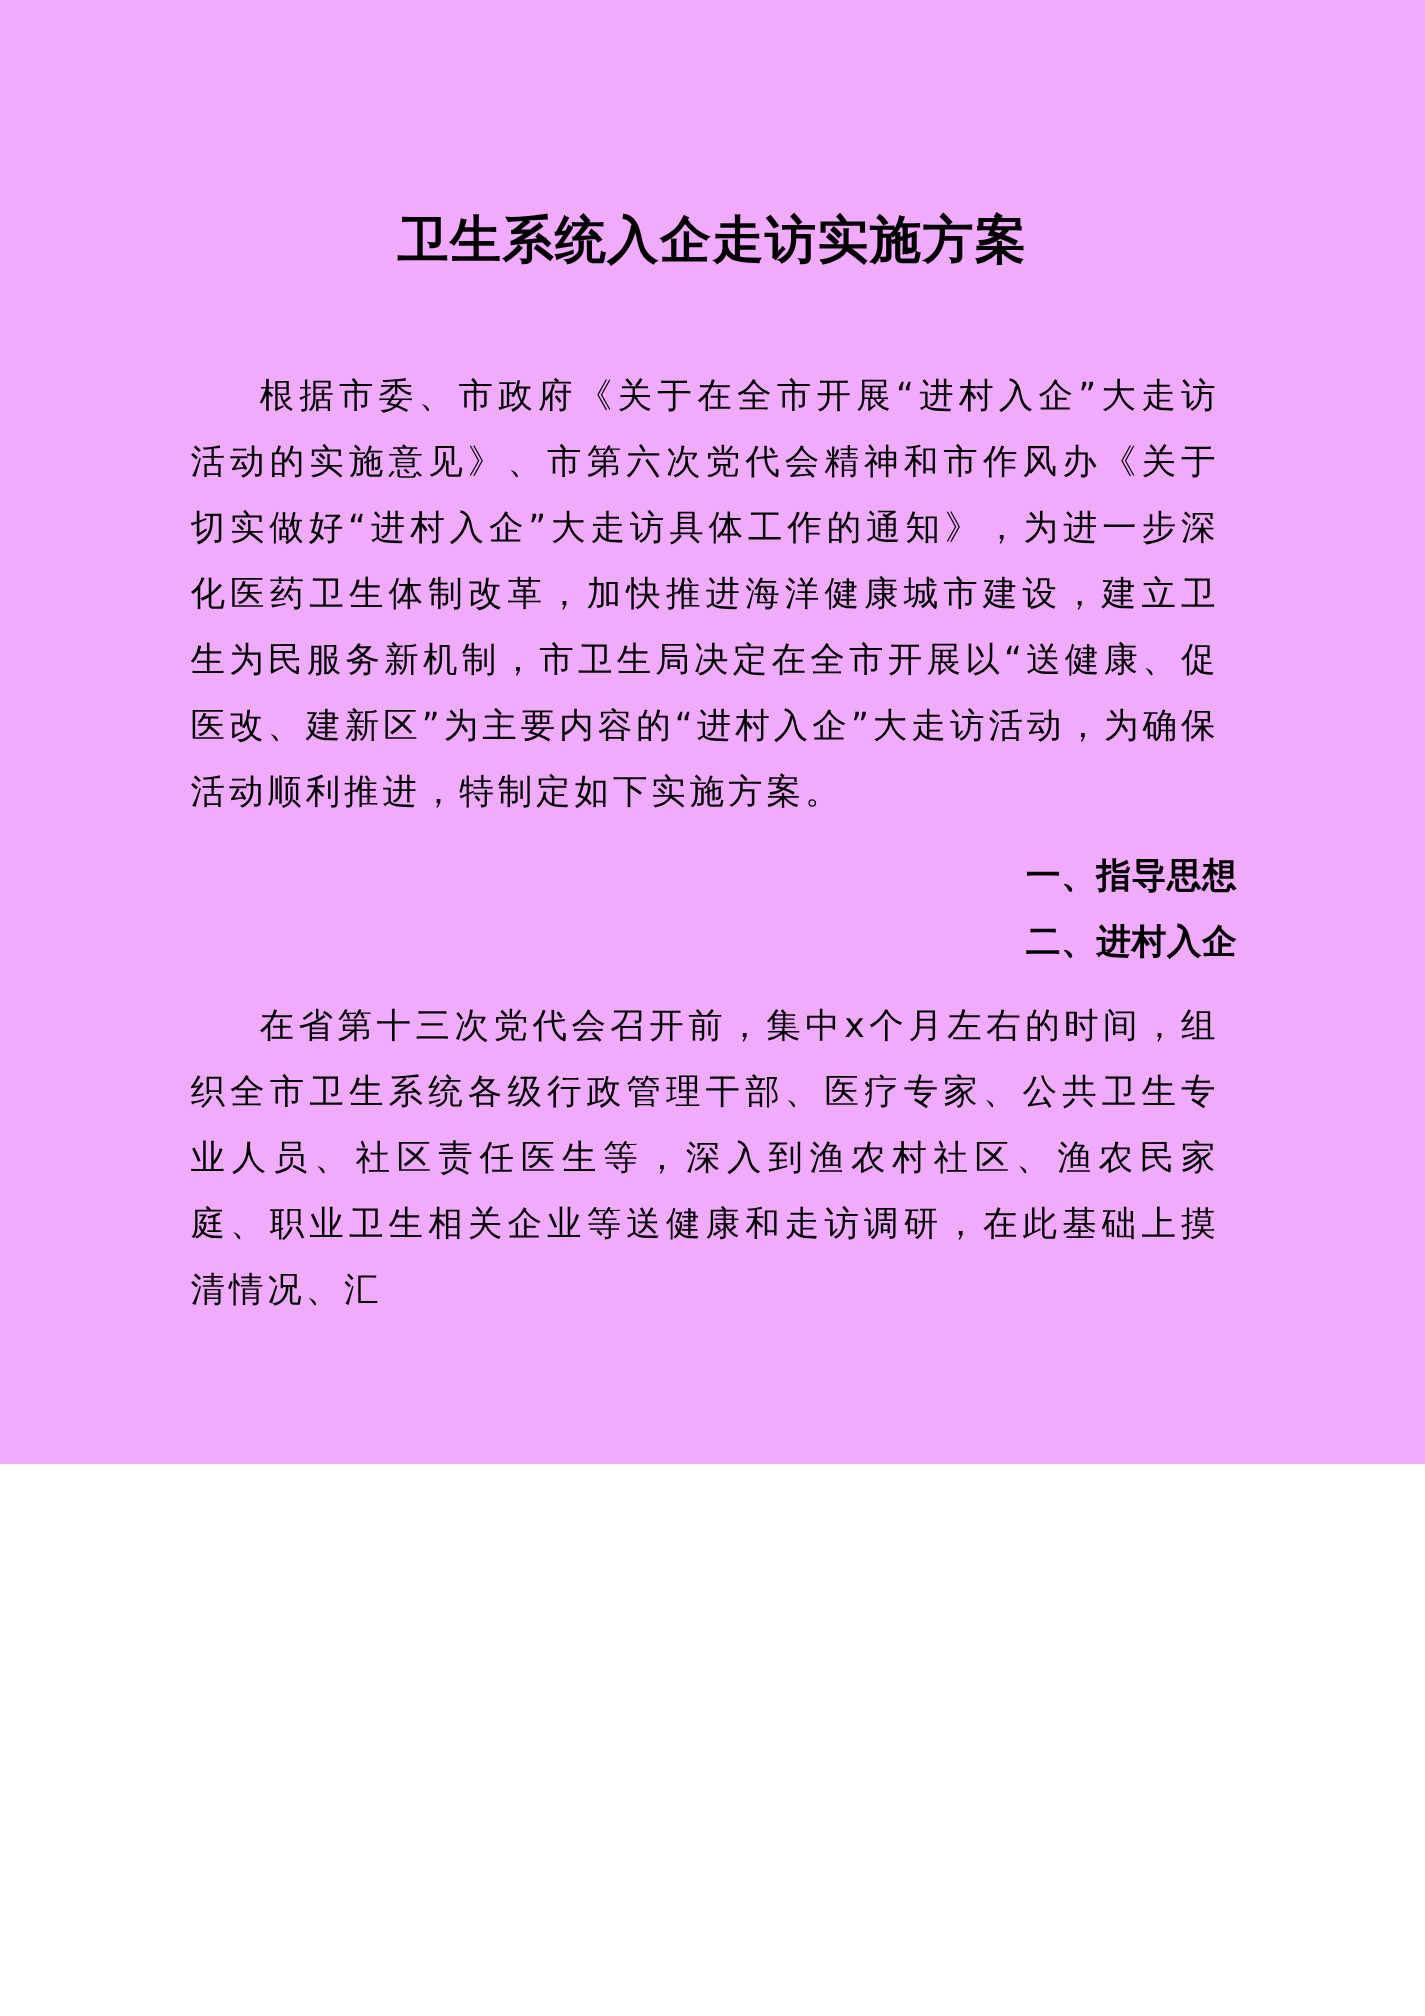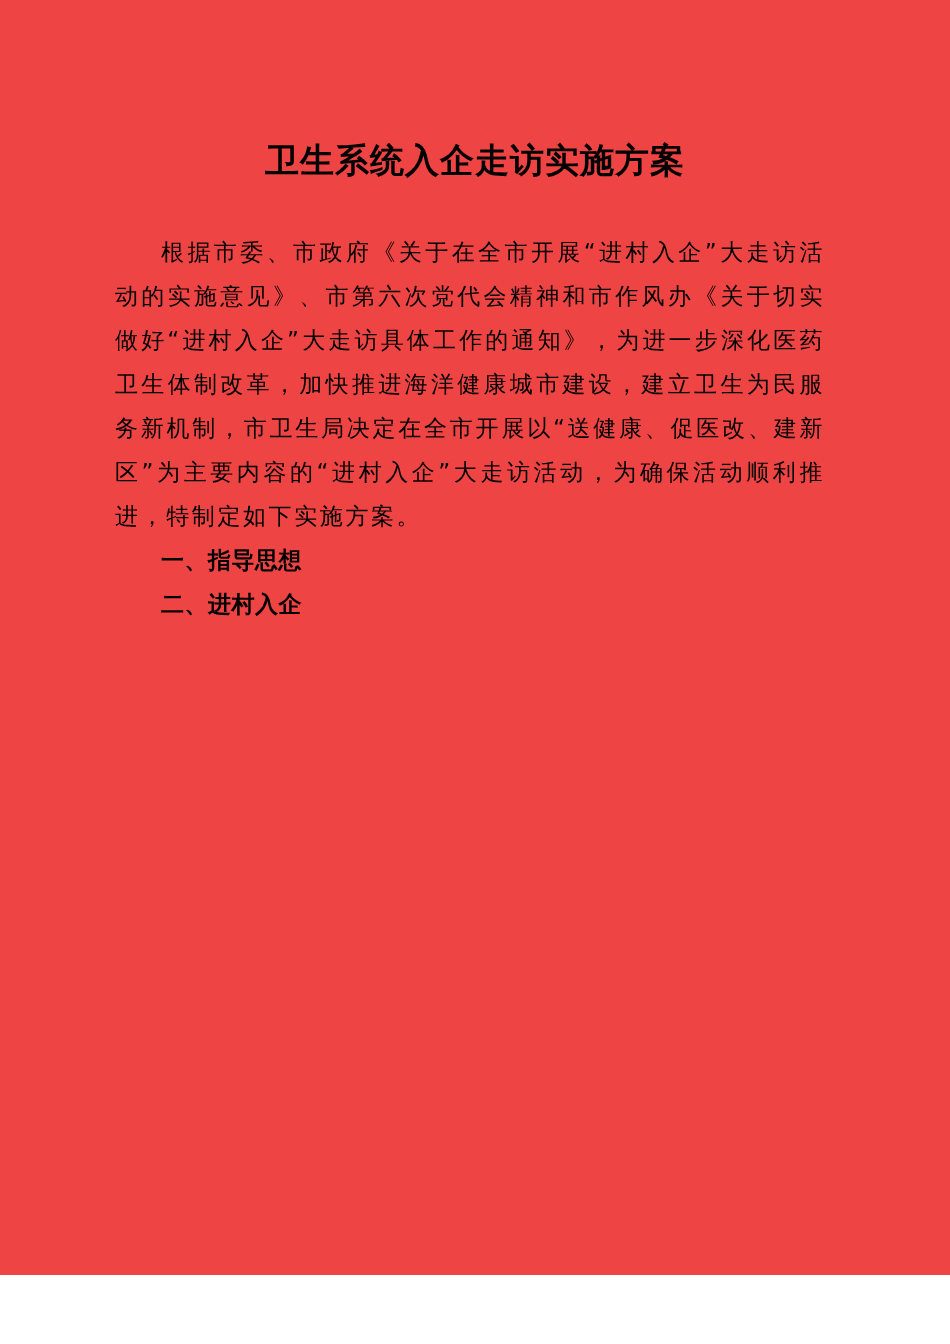--- a/index.html
+++ b/index.html
@@ -12,22 +12,22 @@
       height: 1344px;
       overflow: hidden;
       position: relative;
       color: #000000;
     }
     .page {
       position: absolute;
       left: 0;
       top: 0;
       width: 950px;
-      height: 1275px;
-      background: #ef4444;
+      height: 976px;
+      background: #f0abfc;
     }
     .title {
       position: absolute;
       top: 138px;
       left: 0;
       width: 950px;
       text-align: center;
       font-family: "DejaVu Serif", "Liberation Serif", serif;
       font-size: 34px;
       font-weight: bold;
@@ -39,43 +39,45 @@
       position: absolute;
       left: 115px;
       top: 230px;
       width: 710px;
       font-family: "DejaVu Sans", "Liberation Sans", sans-serif;
       font-size: 23px;
       line-height: 44px;
       font-weight: normal;
     }
     .para {
-      margin: 0;
+      margin: 12px;
       text-indent: 46px;
       text-align: justify;
       text-align-last: left;
       letter-spacing: 2.6px;
       word-break: break-all;
     }
     .heading {
       margin: 0;
       padding-left: 46px;
       font-family: "DejaVu Sans", "Liberation Sans", sans-serif;
       font-weight: bold;
       font-size: 23px;
       line-height: 44px;
       letter-spacing: 0.5px;
+      text-align: right;
     }
   </style>
 </head>
 <body>
 
 <div class="page">
   <h1 class="title">卫生系统入企走访实施方案</h1>
 
   <div class="body-text">
     <p class="para">根据市委、市政府《关于在全市开展“进村入企”大走访活动的实施意见》、市第六次党代会精神和市作风办《关于切实做好“进村入企”大走访具体工作的通知》，为进一步深化医药卫生体制改革，加快推进海洋健康城市建设，建立卫生为民服务新机制，市卫生局决定在全市开展以“送健康、促医改、建新区”为主要内容的“进村入企”大走访活动，为确保活动顺利推进，特制定如下实施方案。</p>
 
     <h2 class="heading">一、指导思想</h2>
 
     <h2 class="heading">二、进村入企</h2>
+    <p class="para">在省第十三次党代会召开前，集中x个月左右的时间，组织全市卫生系统各级行政管理干部、医疗专家、公共卫生专业人员、社区责任医生等，深入到渔农村社区、渔农民家庭、职业卫生相关企业等送健康和走访调研，在此基础上摸清情况、汇</p>
   </div>
 </div>
 
 </body></html>

